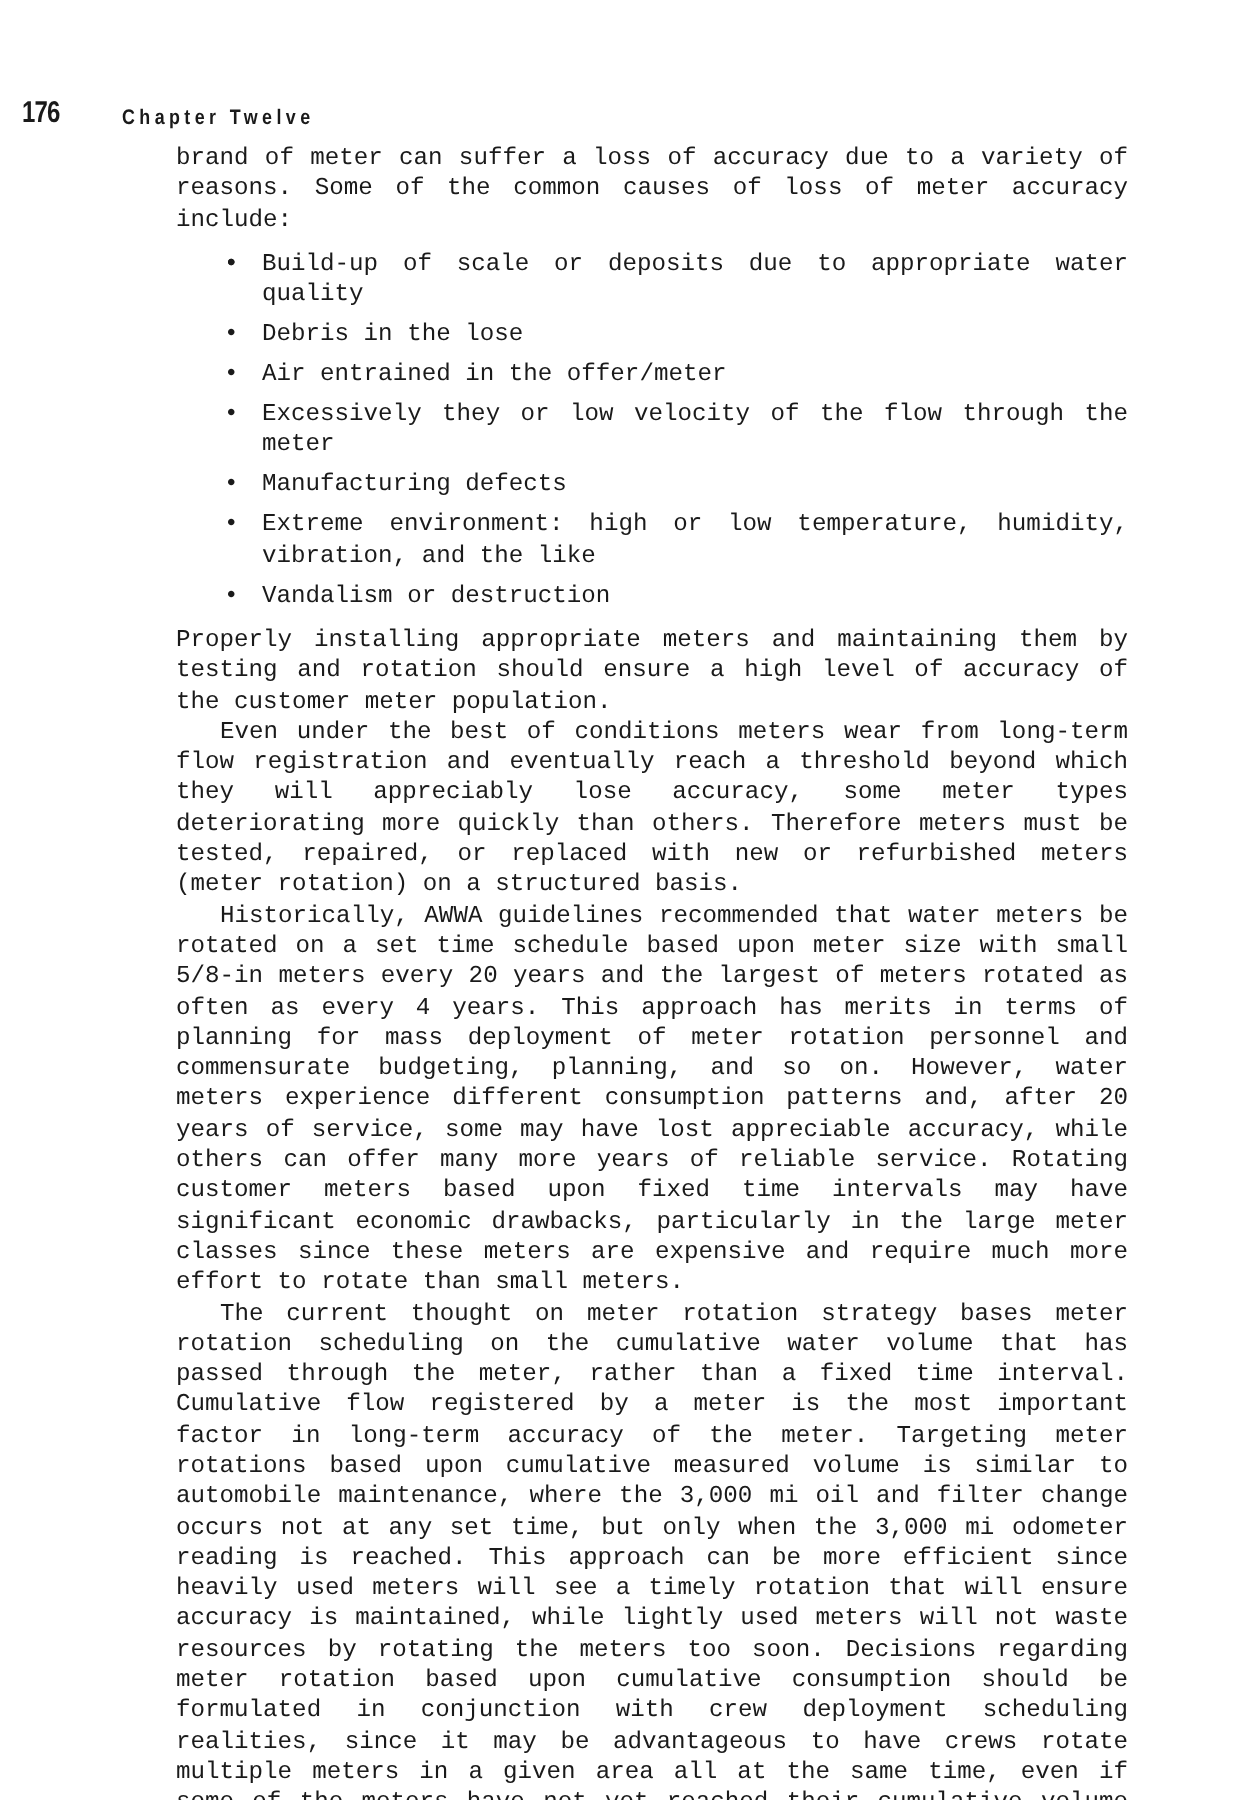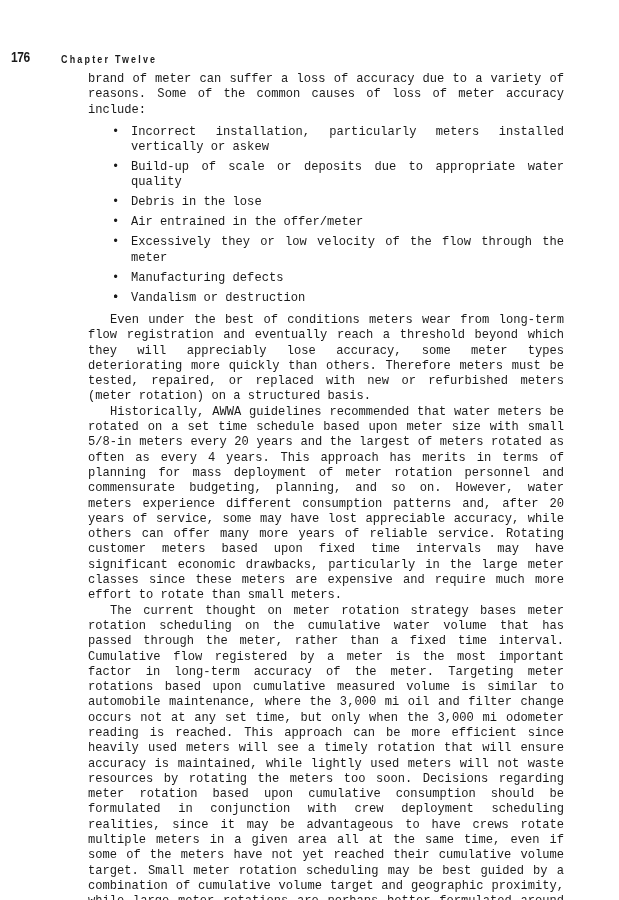--- a/index.html
+++ b/index.html
@@ -19,26 +19,27 @@
 
 <div class="running-head">
   <span class="page-number">176</span>
   <span class="chapter-title">Chapter Twelve</span>
 </div>
 
 <div class="body-text">
   <p>brand of meter can suffer a loss of accuracy due to a variety of reasons. Some of the common causes of loss of meter accuracy include:</p>
 
   <ul class="bullets">
-    <li><span class="bullet-dot">•</span><span>Incorrect installation, particularly meters installed vertically or askew</span></li>
+    <li><span class="bullet-dot">•</span></li>
     <li><span class="bullet-dot">•</span><span>Build-up of scale or deposits due to appropriate water quality</span></li>
     <li><span class="bullet-dot">•</span><span>Debris in the lose</span></li>
     <li><span class="bullet-dot">•</span><span>Air entrained in the offer/meter</span></li>
     <li><span class="bullet-dot">•</span><span>Excessively they or low velocity of the flow through the meter</span></li>
     <li><span class="bullet-dot">•</span><span>Manufacturing defects</span></li>
-    <li><span class="bullet-dot">•</span></li>
+    <li><span class="bullet-dot">•</span><span>Extreme environment: high or low temperature, humidity, vibration, and the like</span></li>
     <li><span class="bullet-dot">•</span><span>Vandalism or destruction</span></li>
   </ul>
 
+  <p>Properly installing appropriate meters and maintaining them by testing and rotation should ensure a high level of accuracy of the customer meter population.</p>
   <p class="indent">Even under the best of conditions meters wear from long-term flow registration and eventually reach a threshold beyond which they will appreciably lose accuracy, some meter types deteriorating more quickly than others. Therefore meters must be tested, repaired, or replaced with new or refurbished meters (meter rotation) on a structured basis.</p>
   <p class="indent">Historically, AWWA guidelines recommended that water meters be rotated on a set time schedule based upon meter size with small 5/8-in meters every 20 years and the largest of meters rotated as often as every 4 years. This approach has merits in terms of planning for mass deployment of meter rotation personnel and commensurate budget­ing, planning, and so on. However, water meters experience different consumption patterns and, after 20 years of service, some may have lost appreciable accuracy, while others can offer many more years of reliable service. Rotating customer meters based upon fixed time intervals may have significant economic drawbacks, particularly in the large meter classes since these meters are expensive and require much more effort to rotate than small meters.</p>
   <p class="indent">The current thought on meter rotation strategy bases meter rotation scheduling on the cumulative water volume that has passed through the meter, rather than a fixed time interval. Cumulative flow registered by a meter is the most important factor in long-term accuracy of the meter. Targeting meter rotations based upon cumulative measured volume is similar to automobile maintenance, where the 3,000 mi oil and filter change occurs not at any set time, but only when the 3,000 mi odometer reading is reached. This approach can be more efficient since heavily used meters will see a timely rotation that will ensure accuracy is maintained, while lightly used meters will not waste resources by rotating the meters too soon. Decisions regarding meter rota­tion based upon cumulative consumption should be formulated in conjunction with crew deployment scheduling realities, since it may be advantageous to have crews rotate multiple meters in a given area all at the same time, even if some of the meters have not yet reached their cumulative volume target. Small meter rotation scheduling may be best guided by a combination of cumulative volume target and geographic proximity, while large meter rotations are perhaps better formulated around cumula­tive volume targets and the characteristics of the individual meters and consumption profiles.</p>
 </div>
 
 </body></html>

